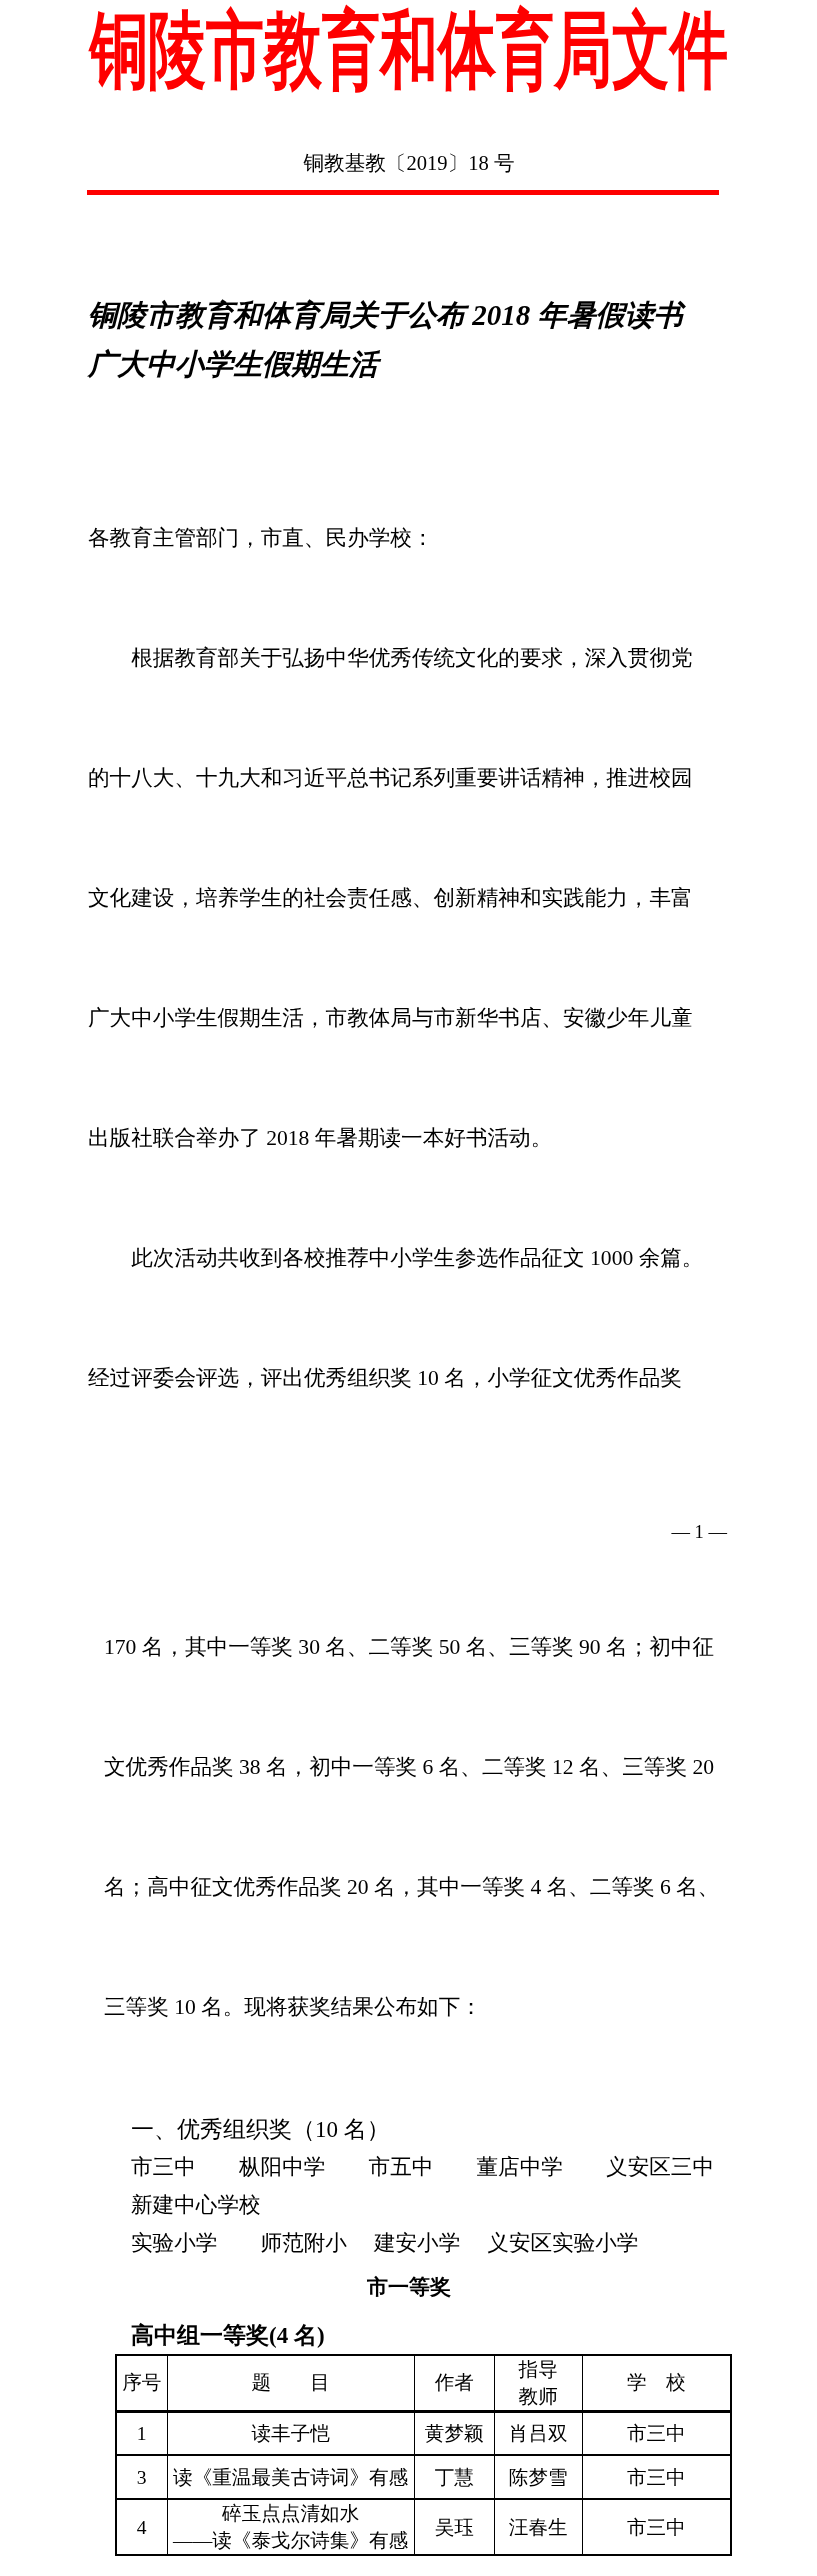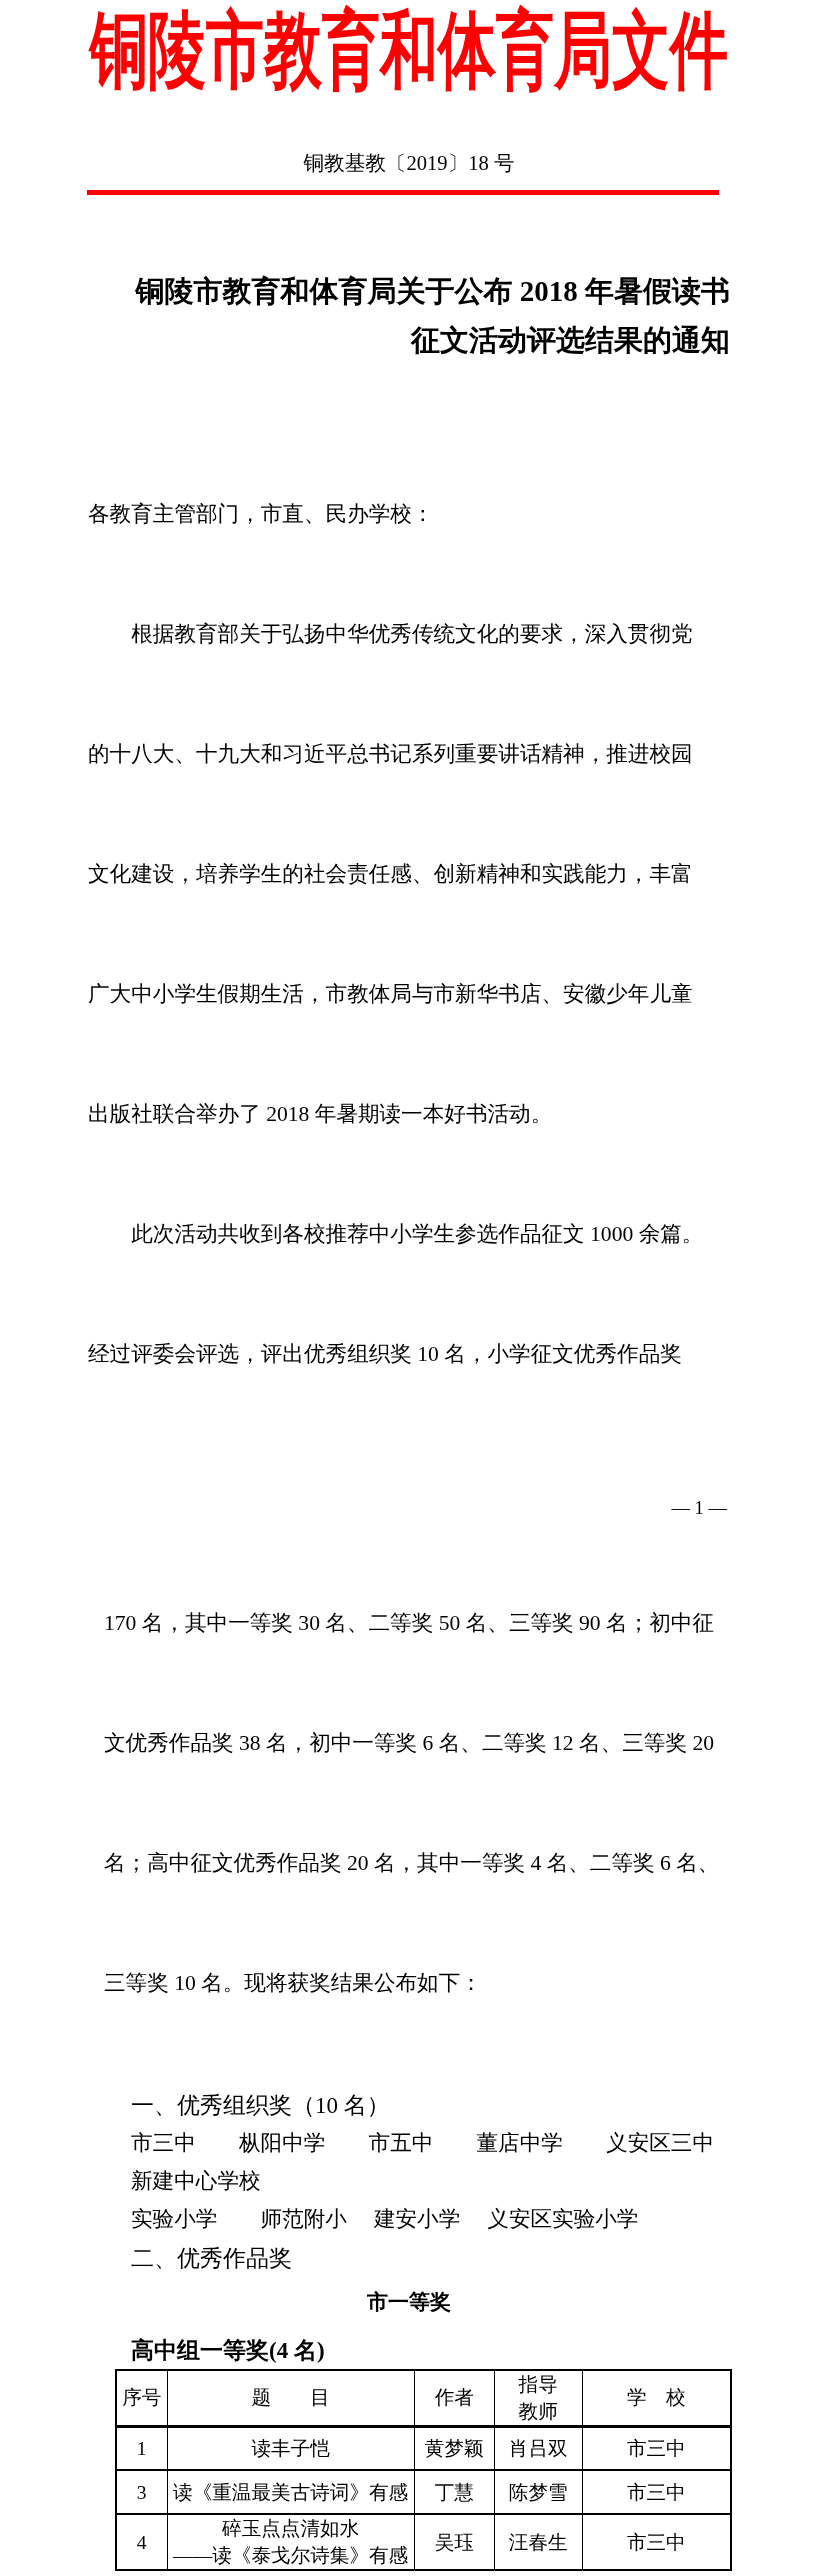--- a/index.html
+++ b/index.html
@@ -8,21 +8,21 @@
     font-family:"Liberation Serif","DejaVu Serif",serif; color:#000;
     box-sizing:border-box; padding:0 88px; overflow:hidden; position:relative;
   }
   .banner { margin-top:4.1px; height:94px; display:flex; justify-content:center; align-items:flex-start; }
   .banner-text {
     font-size:58px; font-weight:900; color:#fe0000; white-space:nowrap;
     line-height:65px; transform:scaleY(1.45); transform-origin:top center; letter-spacing:0px;
   }
   .doc-number { margin-top:52px; text-align:center; font-size:20.6px; line-height:26px; }
   .red-rule { margin-top:14.4px; margin-left:-1px; width:632px; height:4.6px; background:#fe0000; }
-  .doc-title { margin-top:72px; text-align:right; font-weight:bold; font-size:29px; line-height:49px; }
+  .doc-title { margin-top:96px; text-align:left; font-weight:bold; font-size:29px; line-height:49px;font-style:italic; }
   .body-block { font-size:21.6px; line-height:40px; white-space:pre-wrap; }
   .body1 { margin-top:49px; }
   .body2 { margin-top:4.1px;margin-left:16px; }
   .pm { font-size:18.5px; line-height:19.6px; }
   .pm1 { margin-top:45px; text-align:right; padding-right:3.1px; }
   .sec-heading { font-size:23px; font-weight:normal; line-height:36px; padding-left:43px; }
   .sec1 { margin-top:5.2px; }
   .sec2 { margin-top:3.1px; }
   .org-line { font-size:21.6px; line-height:38px; padding-left:43px; white-space:pre-wrap; }
   .prize-label { text-align:center; font-size:21px; font-weight:bold; }
@@ -51,21 +51,21 @@
   <div class="banner">
     <div class="banner-text">铜陵市教育和体育局文件</div>
   </div>
 
   <div class="doc-number">铜教基教〔2019〕18 号</div>
 
   <div class="red-rule"></div>
 
   <div class="doc-title">
     <div>铜陵市教育和体育局关于公布 2018 年暑假读书</div>
-    <div>征文活动评选结果的通知</div>
+    <div>广大中小学生假期生活</div>
   </div>
 
   <div class="body-block body1">
     <div>各教育主管部门，市直、民办学校：</div>
     <div>　　根据教育部关于弘扬中华优秀传统文化的要求，深入贯彻党</div>
     <div>的十八大、十九大和习近平总书记系列重要讲话精神，推进校园</div>
     <div>文化建设，培养学生的社会责任感、创新精神和实践能力，丰富</div>
     <div>广大中小学生假期生活，市教体局与市新华书店、安徽少年儿童</div>
     <div>出版社联合举办了 2018 年暑期读一本好书活动。</div>
     <div>　　此次活动共收到各校推荐中小学生参选作品征文 1000 余篇。</div>
@@ -82,21 +82,20 @@
   </div>
 
   <div class="sec-heading sec1">一、优秀组织奖（10 名）</div>
 
   <div>
     <div class="org-line">市三中　　枞阳中学　　市五中　　董店中学　　义安区三中</div>
     <div class="org-line">新建中心学校</div>
     <div class="org-line">实验小学　　师范附小　 建安小学　 义安区实验小学</div>
   </div>
 
-  <div class="sec-heading sec2">二、优秀作品奖</div>
 
   <div class="prize-label prize1">市一等奖</div>
   <div class="group-label group1">高中组一等奖(4 名)</div>
 
   <table class="awards t1">
     <colgroup>
         <col class="col-no">
         <col class="col-title">
         <col class="col-author">
         <col class="col-teacher">

